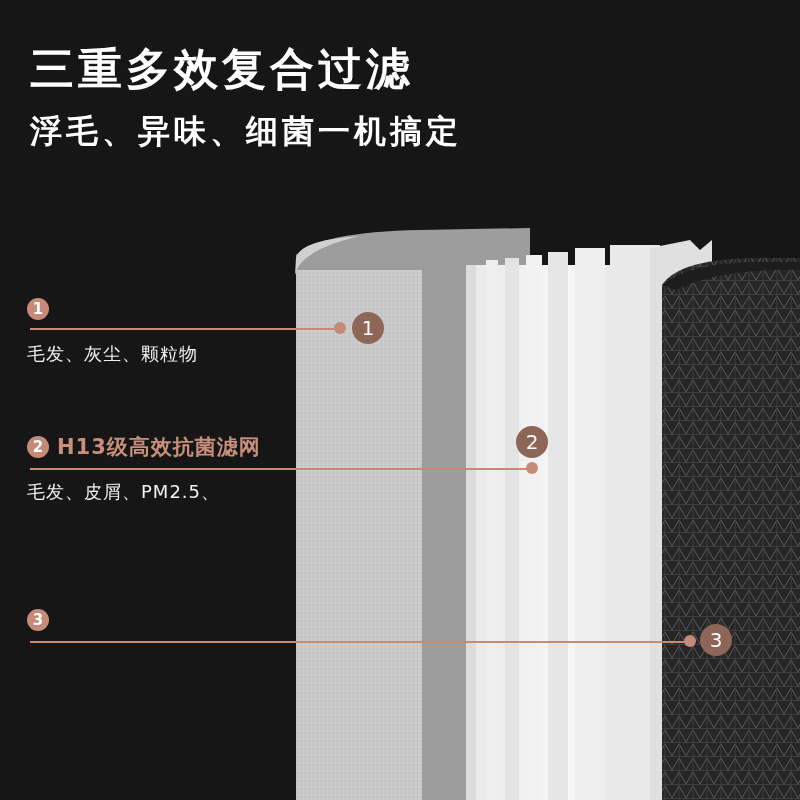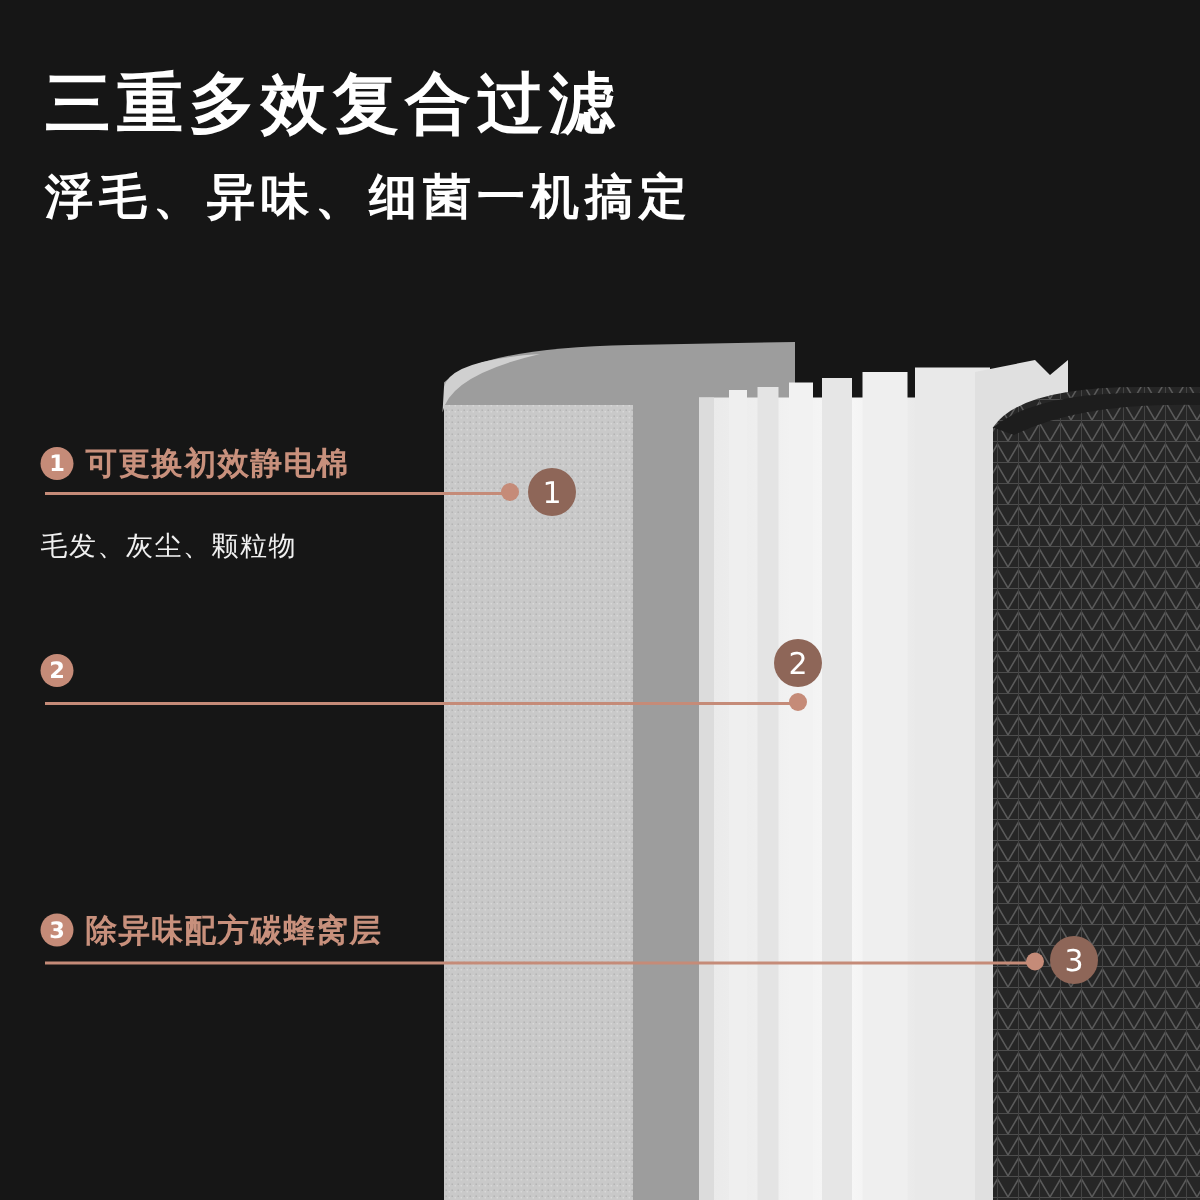--- a/index.html
+++ b/index.html
@@ -20,21 +20,21 @@
     .illus { position: absolute; left: 0; top: 0; width: 800px; height: 800px; }
 
     .feature { position: absolute; left: 27px; }
     .feature .head { display: flex; align-items: center; height: 30px; }
     .feature .num {
       width: 22px; height: 22px; border-radius: 50%;
       background: #c58b78; color: #fff; font-weight: bold; font-size: 15px;
       display: flex; align-items: center; justify-content: center; margin-right: 8px;
     }
     .feature .label { color: #c8907c; font-weight: bold; font-size: 21px; letter-spacing: 1px; }
-    .feature .desc { color: #f0f0f0; font-size: 18px; line-height: 32px; margin-top: 26px; letter-spacing: 1px; font-family: Liberation Mono, monospace; }
+    .feature .desc { color: #f0f0f0; font-size: 18px; line-height: 32px; margin-top: 14px; letter-spacing: 1px; }
 
     .leader { position: absolute; height: 1.5px; background: #c58b78; }
     .dot { position: absolute; width: 12px; height: 12px; border-radius: 50%; background: #c58b78; }
     .marker {
       position: absolute; width: 32px; height: 32px; border-radius: 50%;
       background: #8e6658; color: #fff; font-size: 20px;
       display: flex; align-items: center; justify-content: center;
     }
   </style>
 </head>
@@ -79,42 +79,42 @@
     <path d="M650 248 L690 240 L700 250 L712 240 L712 800 L650 800 Z" fill="#e0e0e0"></path>
   </g>
 
   <path d="M662 285 Q680 258 760 258 L800 258 L800 800 L662 800 Z" fill="url(#mesh)"></path>
   <path d="M662 285 Q690 262 760 262 L800 262 L800 270 Q720 268 676 290 Z" fill="#1d1d1d"></path>
 </svg>
 
 <div class="feature" style="top:294px;">
   <div class="head">
     <span class="num">1</span>
-    <span class="label">可更换初效静电棉</span>
   </div>
   <div class="desc">
     <div>毛发、灰尘、颗粒物</div>
   </div>
 </div>
 <div class="leader" style="left:30px; top:328px; width:310px;"></div>
 <div class="dot" style="left:334px; top:322px;"></div>
 <div class="marker" style="left:352px; top:312px;">1</div>
 
 <div class="feature" style="top:432px;">
   <div class="head">
     <span class="num">2</span>
+    <span class="label">H13级高效抗菌滤网</span>
   </div>
   <div class="desc">
+    <div>毛发、皮屑、PM2.5、</div>
   </div>
 </div>
 <div class="leader" style="left:30px; top:468px; width:500px;"></div>
 <div class="dot" style="left:526px; top:462px;"></div>
 <div class="marker" style="left:516px; top:426px;">2</div>
 
 <div class="feature" style="top:605px;">
   <div class="head">
     <span class="num">3</span>
-    <span class="label">除异味配方碳蜂窝层</span>
   </div>
 </div>
 <div class="leader" style="left:30px; top:641px; width:660px;"></div>
 <div class="dot" style="left:684px; top:635px;"></div>
 <div class="marker" style="left:700px; top:624px;">3</div>
 
 </body></html>

